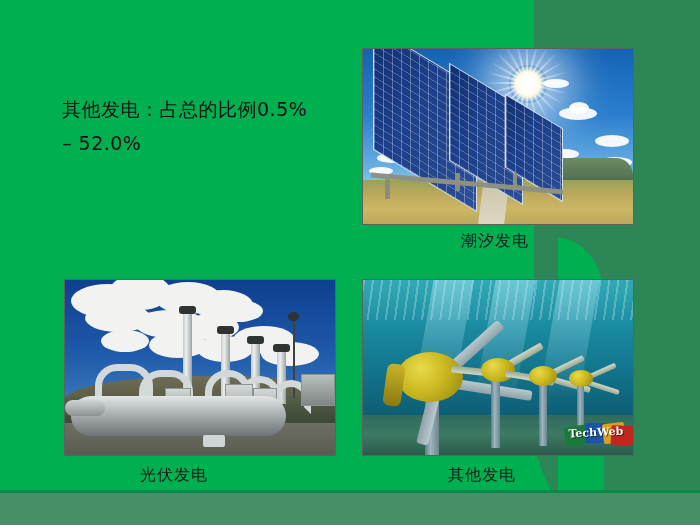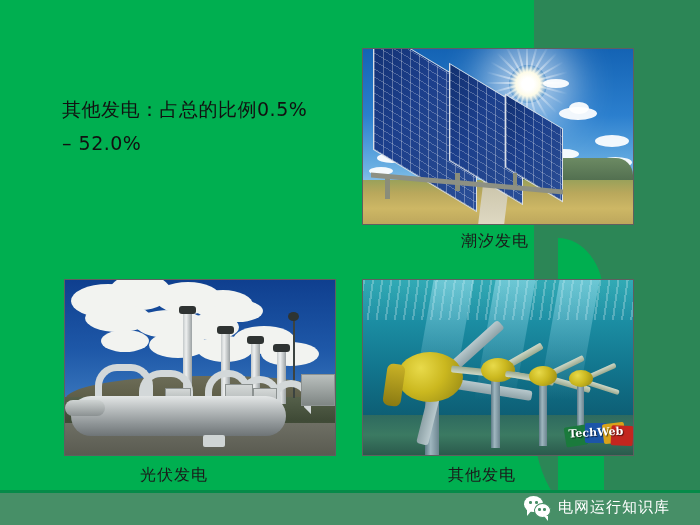--- a/index.html
+++ b/index.html
@@ -453,27 +453,14 @@
         <div class="tw-sq" style="left:46px; top:4px;  background:#c3261f; transform:rotate(6deg);"></div>
         <div class="tw-text">TechWeb</div>
       </div>
     </div>
   </div>
 
   <div class="caption" id="cap-solar">潮汐发电</div>
   <div class="caption" id="cap-geo">光伏发电</div>
   <div class="caption" id="cap-tidal">其他发电</div>
 
-  <div class="wechat-badge">
-    <div class="wechat-logo">
-      <div class="wc-big">
-        <div class="wc-eye" style="left:5px; top:5px;"></div>
-        <div class="wc-eye" style="left:11px; top:5px;"></div>
-      </div>
-      <div class="wc-small">
-        <div class="wc-eye" style="left:3px; top:4px;"></div>
-        <div class="wc-eye" style="left:8px; top:4px;"></div>
-      </div>
-    </div>
-    <div class="wechat-text">电网运行知识库</div>
-  </div>
 
 </div>
 
 </body></html>

